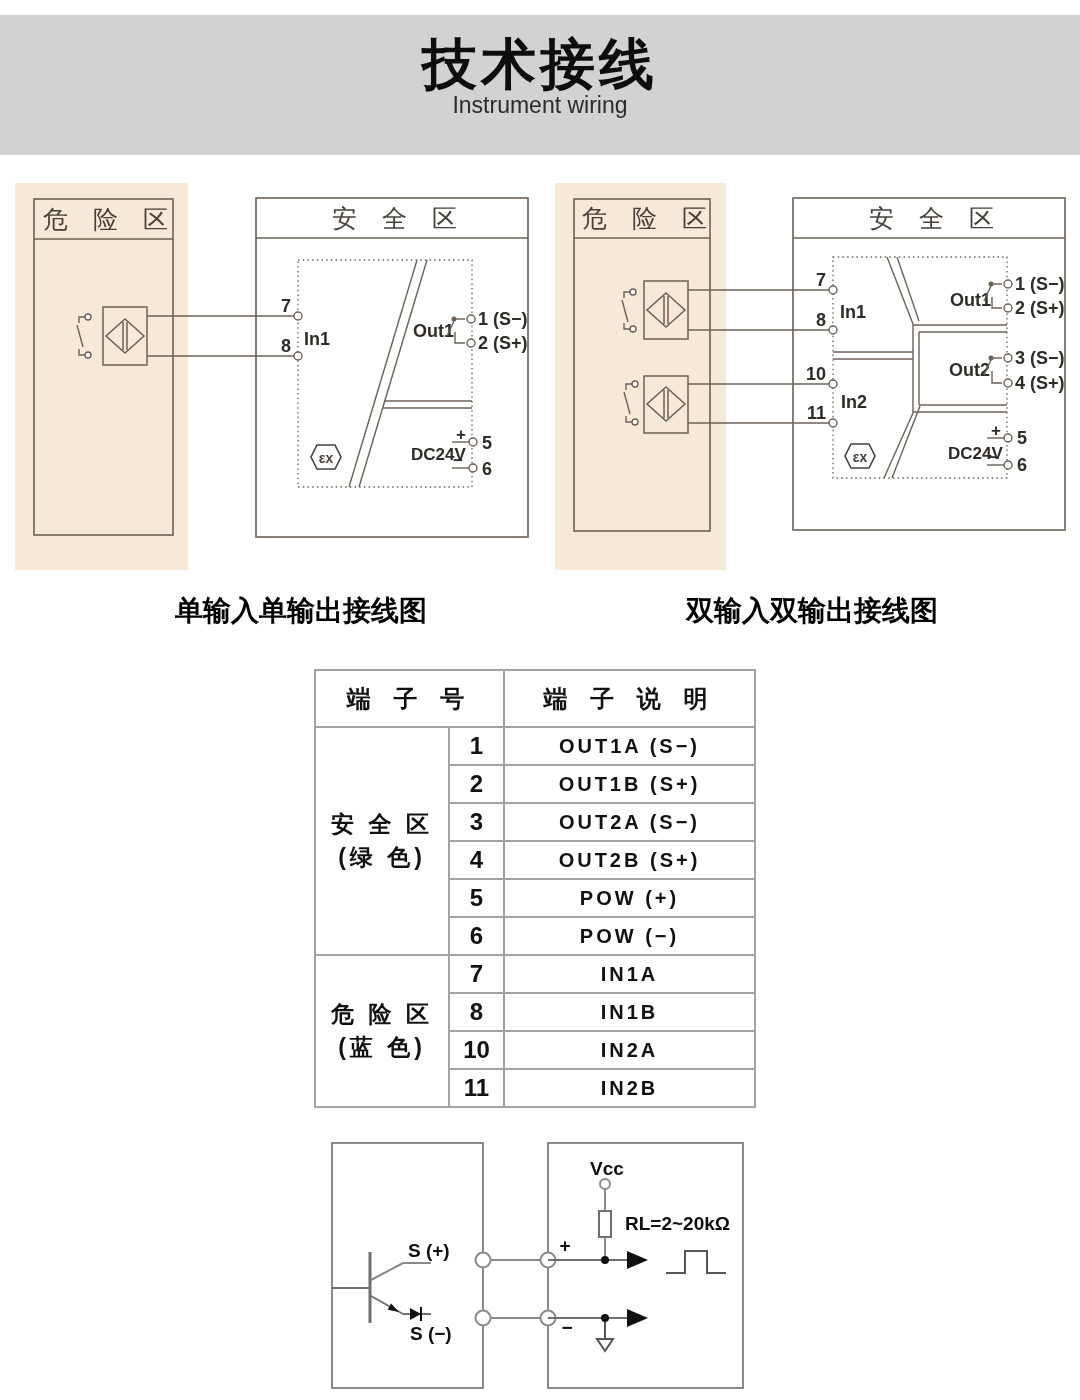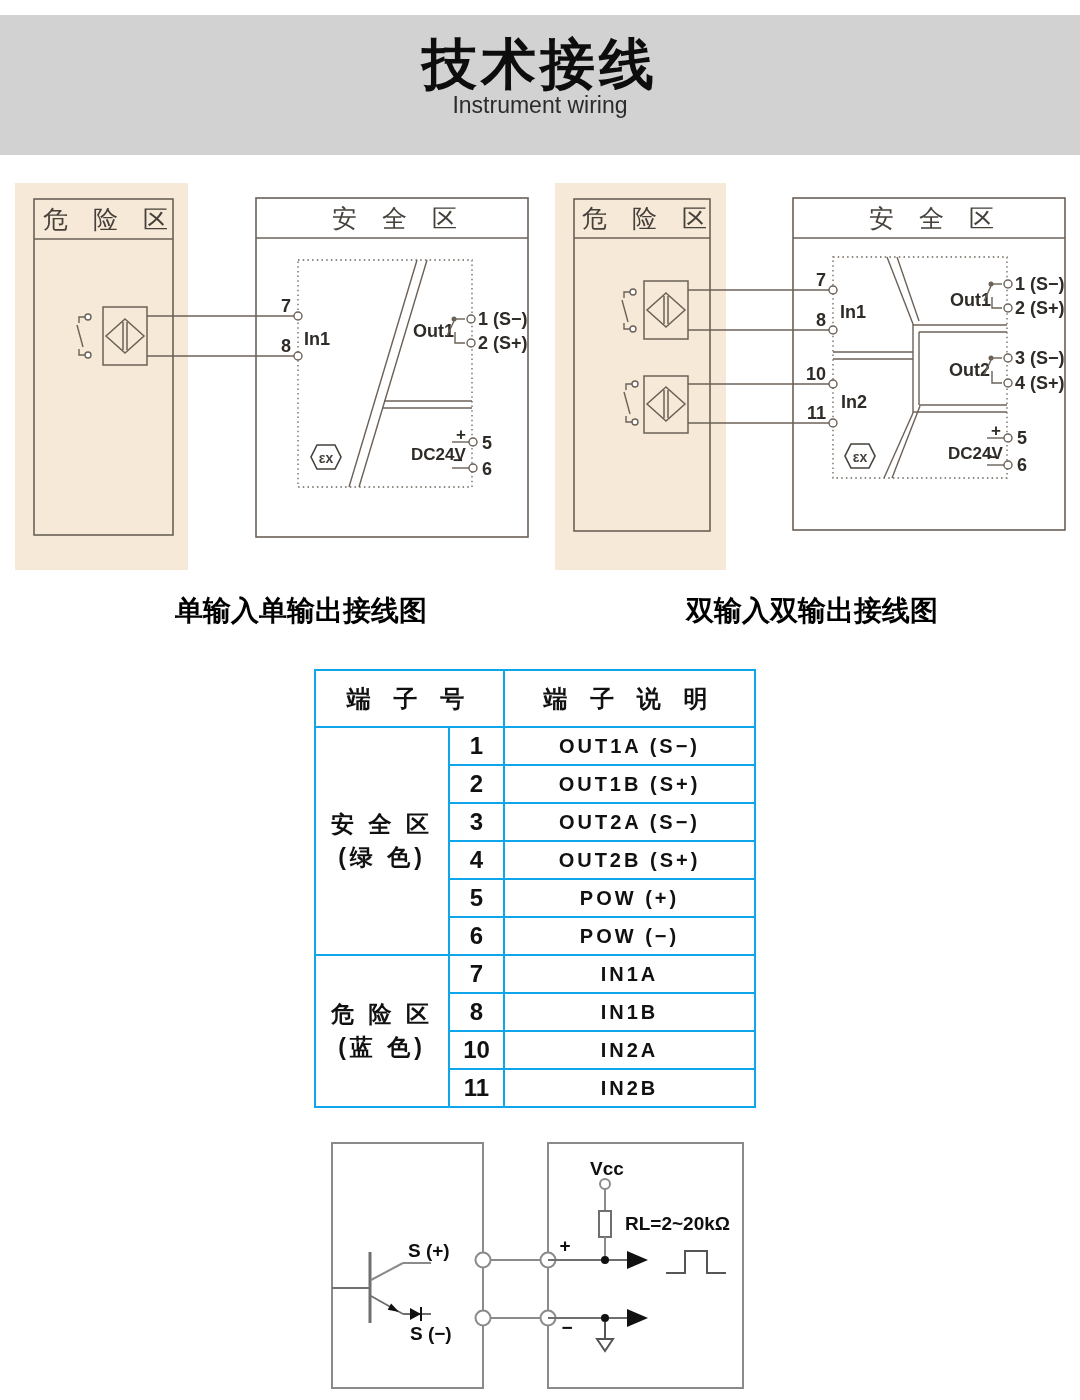--- a/index.html
+++ b/index.html
@@ -34,21 +34,21 @@
     position:absolute; top:592px; width:360px; text-align:center;
     font-size:28px; font-weight:bold; color:#000;
   }
   .caption-left { left:121px; }
   .caption-right { left:632px; }
   
   .term-table {
     position:absolute; left:314px; top:669px; border-collapse:collapse;
     table-layout:fixed; color:#111;
   }
-  .term-table th, .term-table td { border:2px solid #0ea5e9; padding:0;margin-top:33px; }
+  .term-table th, .term-table td { border:2px solid #a3a3a3; padding:0;margin-top:33px; }
   .term-table th {
     height:55px; font-size:24px; font-weight:600; letter-spacing:8px; text-align:center;
   }
   .term-table td { height:36px; text-align:center; }
   .cell-zone { font-size:23px; font-weight:600; letter-spacing:4px; line-height:1.45; }
   .cell-num  { font-size:24px; font-weight:bold; }
   .cell-desc { font-size:20px; font-weight:bold; letter-spacing:3px; }
   
   .circuit { position:absolute; left:300px; top:1130px; width:480px; height:270px; }
   .c-lbl { fill:#0f0f0f; font-size:19px; font-weight:bold; }

